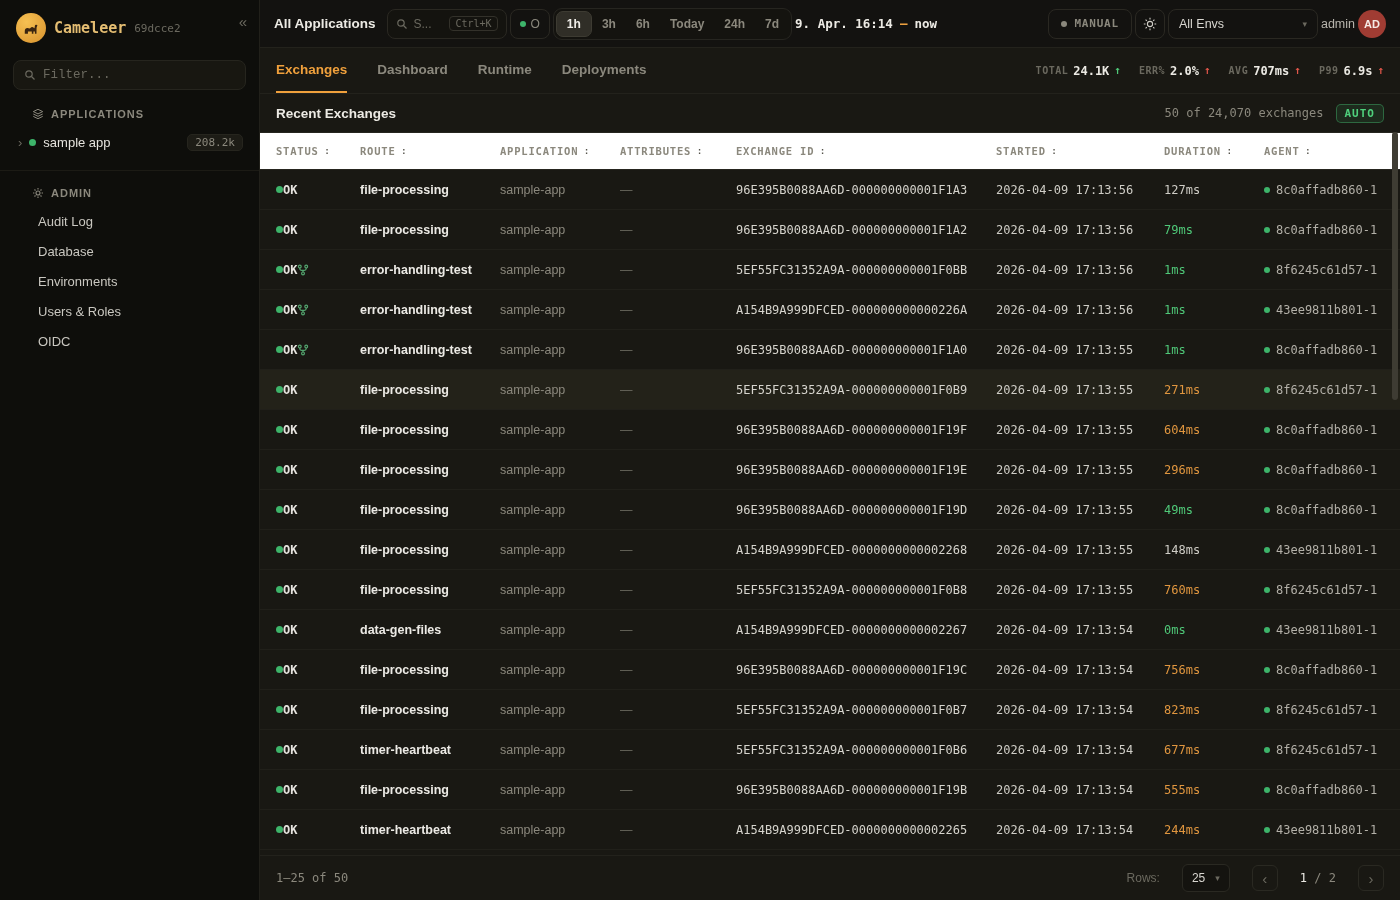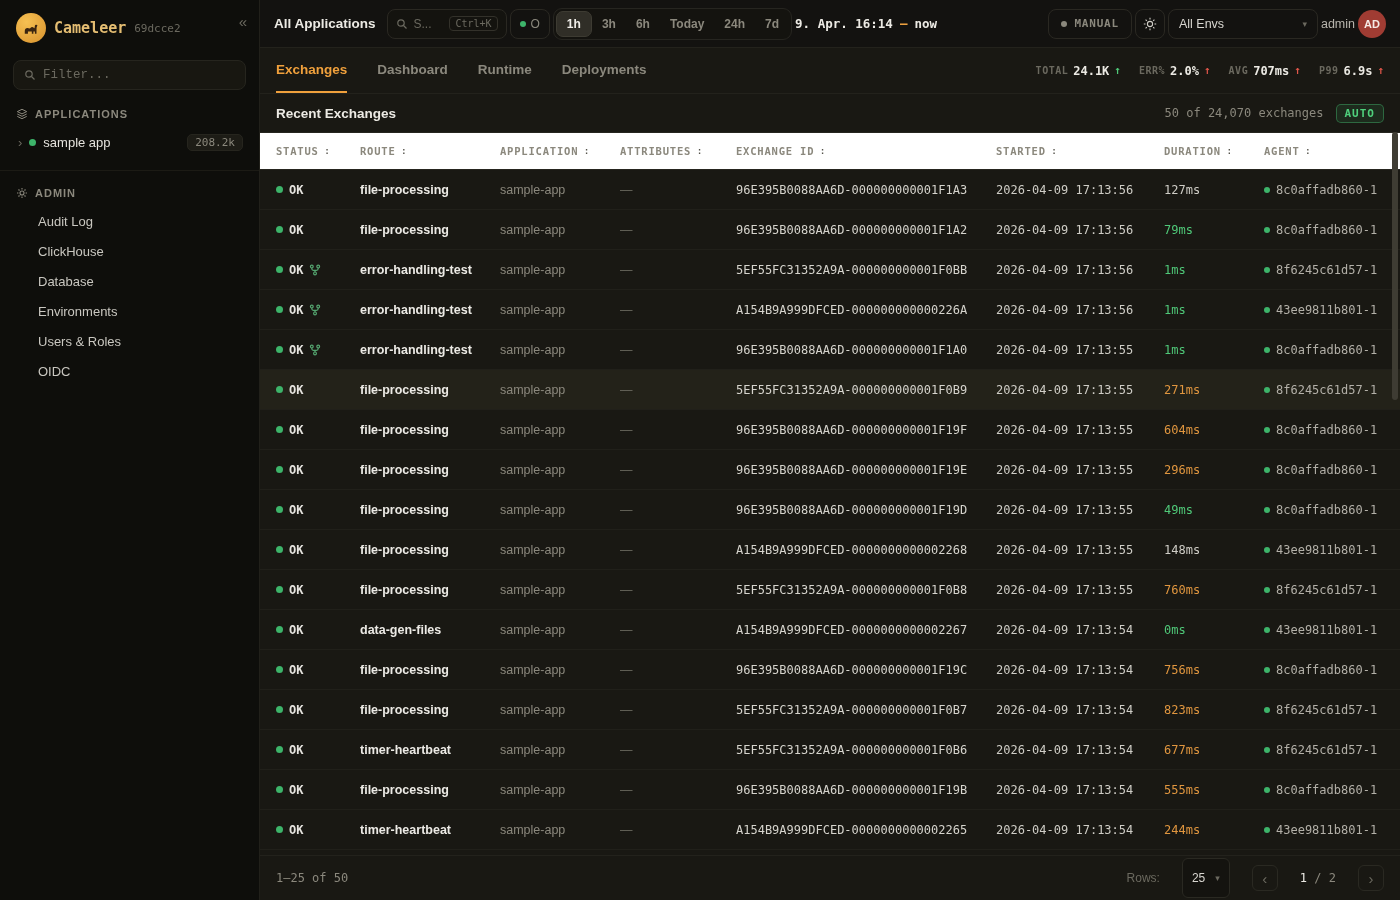--- a/index.html
+++ b/index.html
@@ -11,21 +11,21 @@
   .sidebar { width:260px; min-width:260px; height:900px; background:#0e0e0b; border-right:1px solid #21201a; display:flex; flex-direction:column; position:relative; }
   .sb-header { display:flex; align-items:center; gap:8px; padding:13px 16px 9px; }
   .logo { width:30px; height:30px; border-radius:50%; background:radial-gradient(circle at 35% 30%, #f6c052, #d8922e); display:flex; align-items:center; justify-content:center; flex:none; }
   .brand { font-size:15px; font-weight:bold; color:#e4bd72; }
   .build { font-size:11px; color:#6b695f; }
   .collapse { position:absolute; right:12px; top:13px; color:#6b695f; font-size:15px; cursor:pointer; }
   .filter-wrap { padding:8px 13px 2px;font-family:Liberation Mono, monospace; }
   .filter { display:flex; align-items:center; gap:7px; height:30px; padding:0 10px; background:#181711; border:1px solid #26251e; border-radius:8px; }
   .filter input { flex:1; min-width:0; background:none; border:none; outline:none; color:#d8d6d0; font-size:12.5px; font-family:inherit; }
   .filter input::placeholder { color:#6b695f; }
-  .section-header { display:flex; align-items:center; gap:7px; padding:16px 16px 7px; color:#8b887d; font-size:11px; font-weight:bold; letter-spacing:1px; }
+  .section-header { display:flex; align-items:center; gap:7px; padding:16px 16px 7px; color:#8b887d; font-size:11px; font-weight:bold; letter-spacing:1px;margin-left:16px; }
   .app-item { display:flex; align-items:center; gap:7px; padding:7px 16px 7px 18px; cursor:pointer; }
   .expander { color:#6b695f; font-size:13px; }
   .app-label { font-size:13px; color:#e5e3dd; }
   .badge { margin-left:auto; background:#1d1c16; border:1px solid #26251e; border-radius:5px; padding:1px 7px; font-size:11px; color:#8b887d; }
   .sb-divider { height:1px; background:#1c1b15; margin-top:12px; }
   .admin-item { padding:7.5px 16px 7.5px 38px; font-size:13px; color:#c9c7c0; cursor:pointer; }
   .sb-spacer { flex:1; }
   .sb-footer { display:flex; align-items:center; gap:9px; padding:15px 16px; border-top:1px solid #1c1b15; color:#a5a299; font-size:13px; cursor:pointer; }
   .dot { width:7px; height:7px; border-radius:50%; background:#3db46a; display:inline-block; flex:none; }
   .dot.sm { width:6px; height:6px; }
@@ -76,39 +76,39 @@
   
   .thead,.trow { display:grid; grid-template-columns:84px 140px 120px 116px 260px 168px 100px 1fr; align-items:center; padding:0 16px; }
   .thead { height:38px; flex:none; background:#ffffff; border-top:1px solid #26251f; border-bottom:1px solid #26251f; }
   .th { display:flex; align-items:center; gap:5px; cursor:pointer; }
   .th-label { font-size:10.5px; font-weight:bold; color:#8b887d; letter-spacing:.8px; }
   .th-sort { color:#55534b; font-size:11px; }
   .tbody { flex:none; }
   .trow { height:40px; border-bottom:1px solid #21201a; cursor:pointer; }
   .row-highlighted { background:#232219; }
   .td { min-width:0; white-space:nowrap; overflow:hidden; }
-  .cell-status { display:flex; align-items:center; gap:6px; }
+  .cell-status { display:flex; align-items:center; }
   .status-text { font-size:12px; font-weight:bold; color:#e6e4df; }
   .fork-icon { flex:none; }
   .cell-route { font-size:12.5px; font-weight:600; color:#eceae5; }
   .cell-app { font-size:12.5px; color:#8b887d; }
   .cell-attr { font-size:12.5px; color:#6b695f; }
   .cell-exch { font-size:12px; color:#d6d4cd; }
   .cell-started { font-size:12px; color:#cfcdc6; }
   .cell-duration { font-size:12px; }
   .dur-default { color:#cfcdc6; } .dur-green { color:#4fc878; } .dur-amber { color:#e0963f; }
   .cell-agent { display:flex; align-items:center; gap:6px; }
   .agent-text { font-size:12px; color:#b3b0a8; }
 
   
   .pagination { margin-top:auto; height:45px; flex:none; border-top:1px solid #23221c; display:flex; align-items:center; padding:0 16px; gap:10px; }
   .range { font-size:12px; color:#8b887d; }
   .pag-right { margin-left:auto; display:flex; align-items:center; gap:22px; }
   .rows-label { font-size:12px; color:#6b695f; }
-  .rows-select { display:flex; align-items:center; gap:10px; height:40px; padding:0 9px; border:1px solid #2a2922; border-radius:6px; background:#14130f; font-size:12px; color:#d8d6d0; cursor:pointer; }
+  .rows-select { display:flex; align-items:center; gap:10px; height:28px; padding:0 9px; border:1px solid #2a2922; border-radius:6px; background:#14130f; font-size:12px; color:#d8d6d0; cursor:pointer; }
   .pg-btn { width:26px; height:26px; border:1px solid #2a2922; border-radius:6px; display:flex; align-items:center; justify-content:center; color:#6b695f; font-size:15px; cursor:pointer; }
   .page-indicator { font-size:12px; color:#8b887d; }
   .page-indicator .current { color:#eceae4; }
 
   .scroll-thumb { position:absolute; right:2px; top:132px; width:6px; height:268px; background:#3e3c33; border-radius:3px; cursor:pointer; }
 </style>
 </head>
 <body>
 
 <aside class="sidebar">
@@ -154,21 +154,20 @@
   <div class="section-header">
     <svg viewBox="0 0 12 12" width="12" height="12" fill="none" stroke="#8b887d" stroke-width="1.1">
         <circle cx="6" cy="6" r="2"></circle>
         <path d="M6 1v1.4M6 9.6V11M1 6h1.4M9.6 6H11M2.5 2.5l1 1M8.5 8.5l1 1M9.5 2.5l-1 1M3.5 8.5l-1 1"></path>
       </svg>
     <span>ADMIN</span>
   </div>
 
   <nav id="admin-items">
       <div class="admin-item">Audit Log</div>
-      <div class="admin-item">ClickHouse</div>
       <div class="admin-item">Database</div>
       <div class="admin-item">Environments</div>
       <div class="admin-item">Users &amp; Roles</div>
       <div class="admin-item">OIDC</div>
     </nav>
 
   <div class="sb-spacer"></div>
 
 </aside>
 

